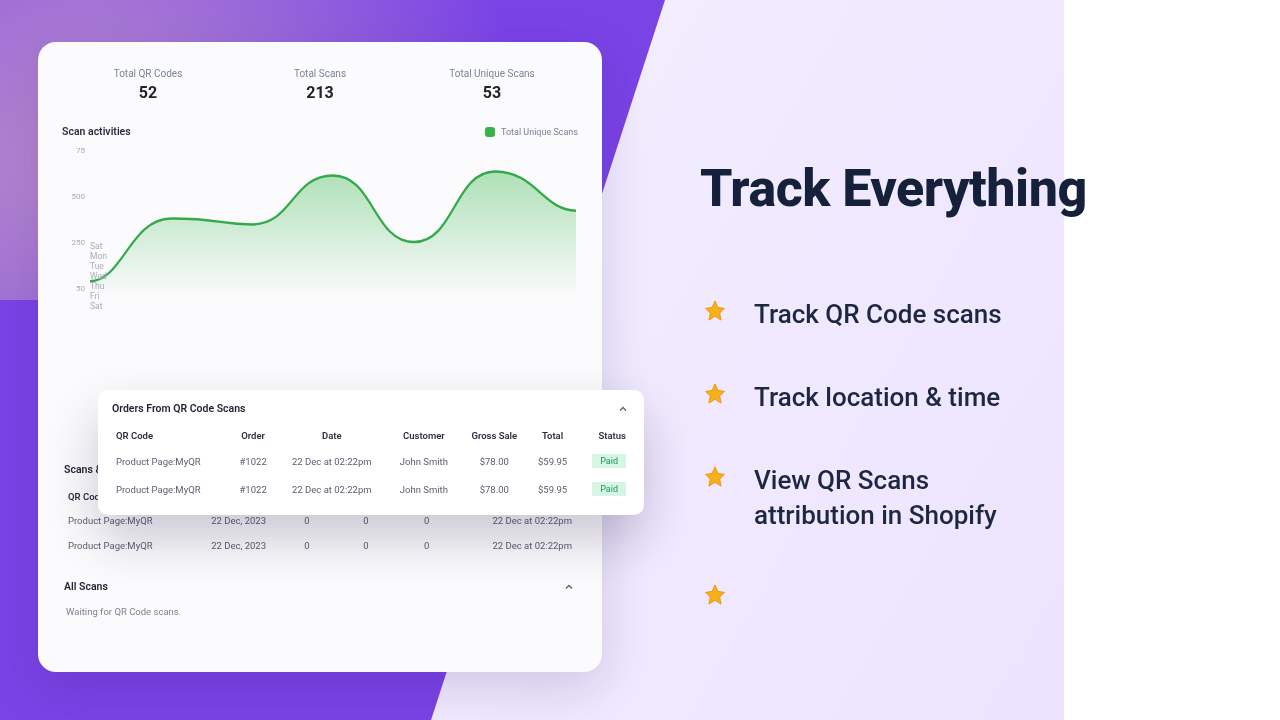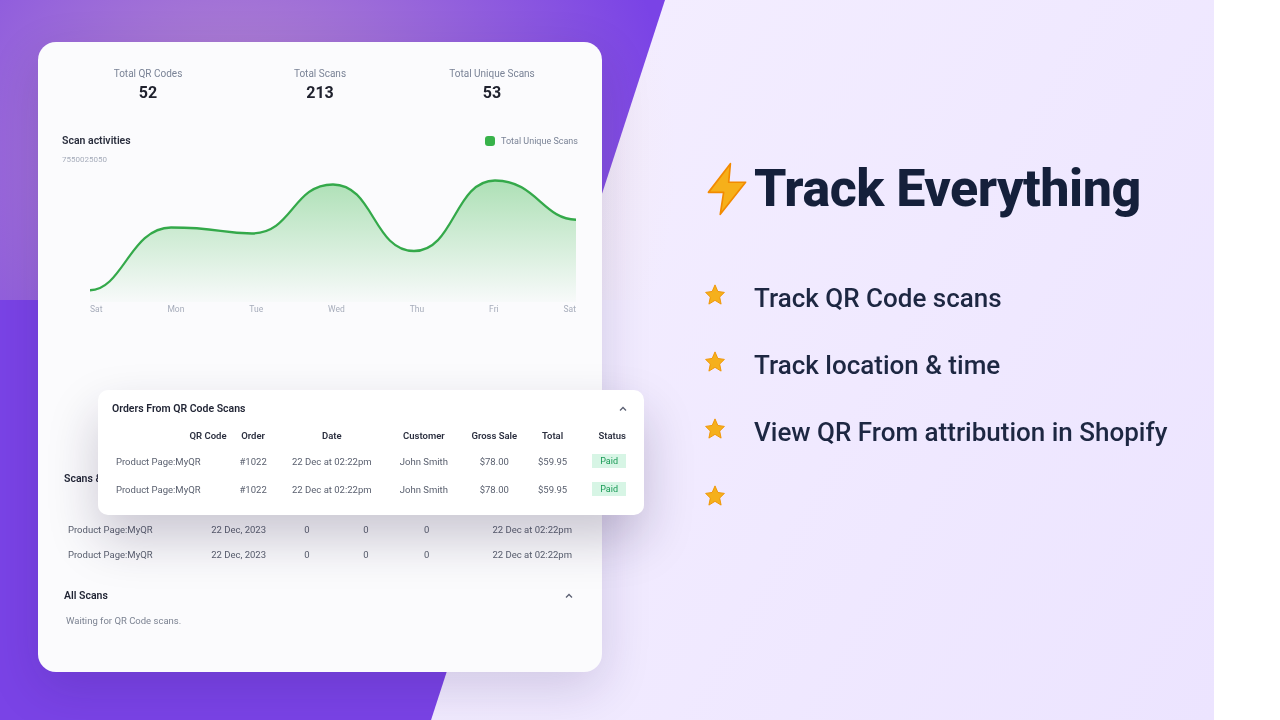--- a/index.html
+++ b/index.html
@@ -1,18 +1,18 @@
 <!DOCTYPE html>
 <html><head>
 <meta charset="utf-8">
 <style>
   * { box-sizing: border-box; margin: 0; padding: 0; }
   html, body { width: 1280px; height: 720px; overflow: hidden; font-family: -apple-system, BlinkMacSystemFont, "Segoe UI", Roboto, Arial, sans-serif; }
   .canvas {
-    position: relative; width: 1214px; height: 720px;
+    position: relative; width: 1064px; height: 720px;
     background: linear-gradient(120deg, #faf6ff 0%, #f3edff 40%, #ece4ff 100%);
   }
   .purple-tri {
     position: absolute; left: -210px; bottom: -300px;
     width: 720px; height: 1200px;
     background: #7a43e6;
     transform: rotate(18deg);
     z-index: 0;
   }
   .peach-wedge {
@@ -28,57 +28,57 @@
     box-shadow: 0 16px 50px rgba(40,20,90,.16);
     z-index: 2; overflow: visible;
     padding: 22px 24px 16px 24px;
     color: #1f2333;
   }
   .stats { display:flex; justify-content:space-around; padding: 4px 0 14px; }
   .stat { text-align:center; flex:1; }
   .stat .lbl { font-size:10px; color:#7a8396; }
   .stat .val { font-size:16px; font-weight:700; margin-top:4px; color:#20222e; }
 
-  .chart-card { margin-top:18px; }
+  .chart-card { margin-top:9px; }
   .chart-head { display:flex; justify-content:space-between; align-items:center; padding: 0 0 8px 0; }
   .chart-title { font-size:10.5px; font-weight:600; color:#2a2e3d; }
   .legend { display:flex; align-items:center; gap:6px; font-size:9px; color:#7a8396; }
   .legend .swatch { width:10px; height:10px; border-radius:3px; background:#38b24a; }
   .chart-wrap { position:relative; height:165px; }
-  .yaxis { position:absolute; left:0; top:0; bottom:18px; width:26px; display:flex; justify-content:space-between; font-size:8px; color:#a7adbb; text-align:right; padding-right:3px;}
+  .yaxis { position:absolute; left:0; top:0; bottom:18px; width:26px; display:flex; flex-direction:column; justify-content:space-between; font-size:8px; color:#a7adbb; text-align:right; padding-right:3px;}
   .plot { position:absolute; left:28px; right:2px; top:0; bottom:18px; }
   .plot svg { width:100%; height:100%; display:block; }
-  .xaxis { position:absolute; left:28px; right:2px; bottom:0; height:16px; display:flex; justify-content:space-between; font-size:8.5px; color:#a7adbb; }
+  .xaxis { position:absolute; left:28px; right:16px; bottom:0; height:16px; display:flex; justify-content:flex-end; font-size:8.5px; color:#a7adbb;flex-direction:column; }
 
   .section { background:#ffffff; border-radius:10px; padding:12px 14px; margin-top:14px; box-shadow:0 6px 24px rgba(30,20,60,.08); }
   .section.pop { position:absolute; left:60px; right:-42px; top:334px; box-shadow:0 24px 50px rgba(30,20,60,.22); z-index:3; }
   .sec-head { display:flex; justify-content:space-between; margin-bottom:8px;}
   .sec-title { font-size:10.5px; font-weight:600; }
   .chev { width:14px; height:14px; display:inline-flex; align-items:center; justify-content:center; color:#5a5f72; cursor:pointer;}
   .chev svg { width:12px; height:12px; }
 
   table { width:100%; border-collapse:collapse; font-size:9.5px; }
-  th { text-align:right; font-weight:600; color:#2b2f3f; padding:6px 4px; }
+  th { text-align:left; font-weight:600; color:#2b2f3f; padding:6px 4px; }
   td { padding:7px 4px; color:#5a606f; }
   th.r, td.r { text-align:right; }
   th.c, td.c { text-align:center; }
   .badge { display:inline-block; background:#d7f5e5; color:#1a9a56; font-size:9px; padding:2px 8px; border-radius:0; }
 
   
   .spacer { height:130px; }
 
   .waiting { font-size:9.5px; color:#7c8392; padding:4px 2px 2px; }
 
   
   .right { position:absolute; left:700px; top:158px; right:24px; z-index:2; color:#19213b; }
   .headline { display:flex; align-items:center; }
   .bolt { width:54px; height:54px; }
   .headline h1 { font-size:52px; font-weight:800; letter-spacing:-0.5px; color:#15203b; white-space:nowrap;}
   .bullets { margin-top:62px; display:flex; flex-direction:column; gap:32px; }
-  .bullet { display:flex; align-items:flex-start; gap:24px; }
+  .bullet { display:flex; align-items:flex-start; gap:24px;margin-top:16px; }
   .star { width:30px; height:30px; flex-shrink:0; margin-top:2px;}
   .bullet span { font-size:26px; font-weight:500; line-height:1.35; color:#1d2742; max-width:420px;}
 </style>
 </head>
 <body>
 
 <div class="canvas">
   <div class="purple-tri"></div>
   <div class="peach-wedge"></div>
 
@@ -256,21 +256,21 @@
       <div class="bullet">
         <svg class="star" viewBox="0 0 64 64">
             <path d="M32 4l6 14 14 2-10 10 3 15-13-8-13 8 3-15L12 20l14-2z" fill="#f5b01c" stroke="#ef9300" stroke-width="2"></path>
           </svg>
         <span>Track location &amp; time</span>
       </div>
       <div class="bullet">
         <svg class="star" viewBox="0 0 64 64">
             <path d="M32 4l6 14 14 2-10 10 3 15-13-8-13 8 3-15L12 20l14-2z" fill="#f5b01c" stroke="#ef9300" stroke-width="2"></path>
           </svg>
-        <span>View QR From attribution in Shopify</span>
+        <span>View QR Scans attribution in Shopify</span>
       </div>
       <div class="bullet">
         <svg class="star" viewBox="0 0 64 64">
             <path d="M32 4l6 14 14 2-10 10 3 15-13-8-13 8 3-15L12 20l14-2z" fill="#f5b01c" stroke="#ef9300" stroke-width="2"></path>
           </svg>
       </div>
     </div>
   </div>
 
 </div>

